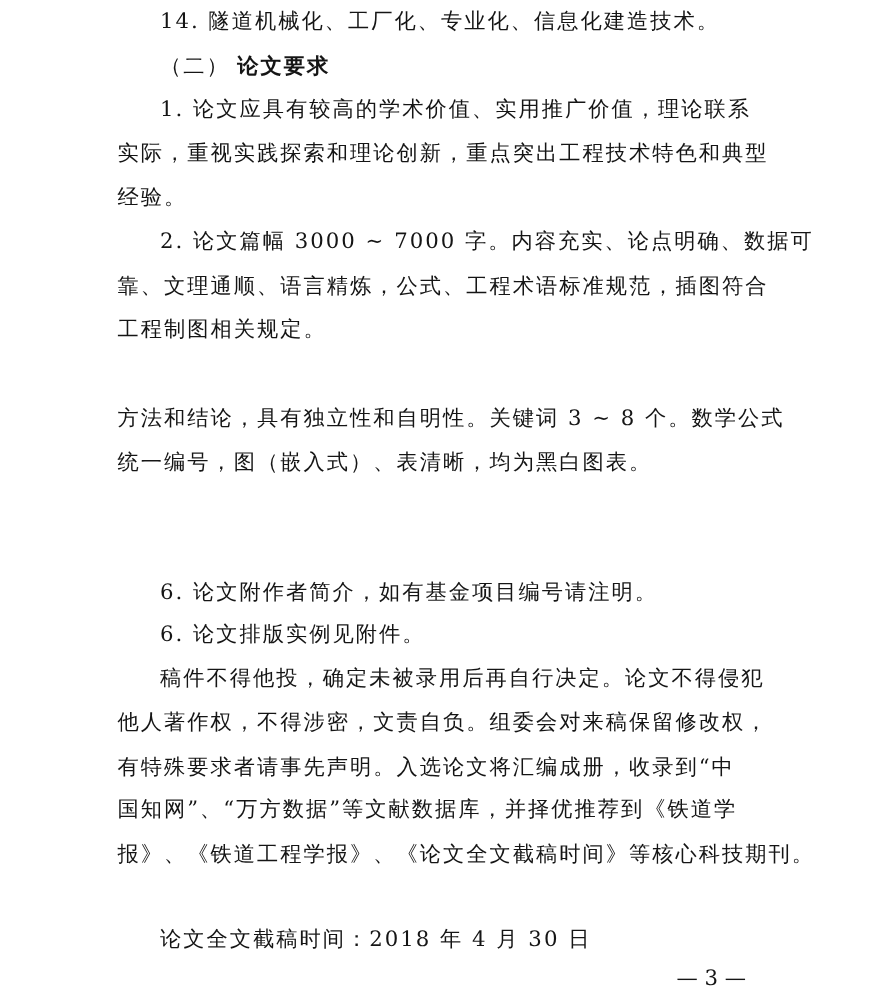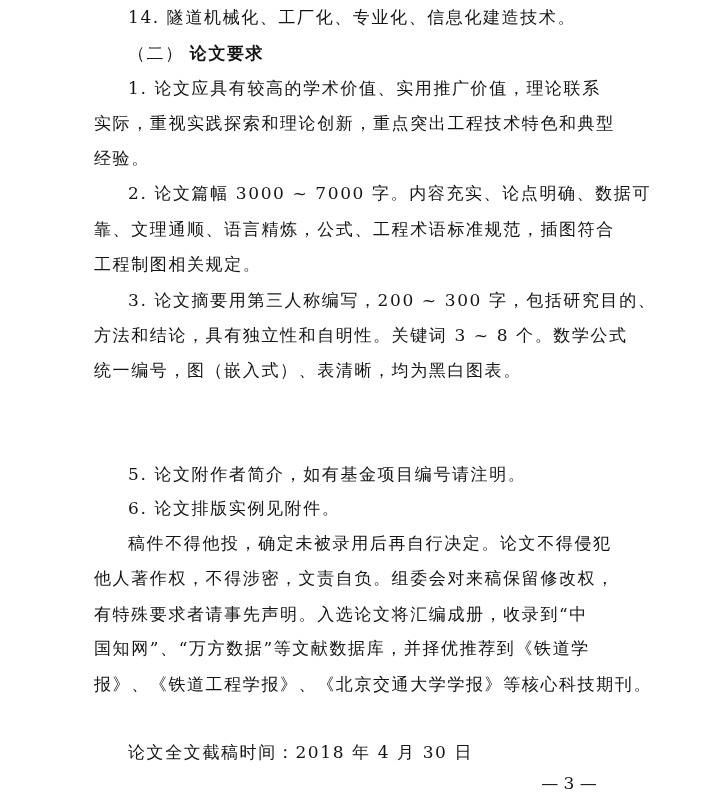--- a/index.html
+++ b/index.html
@@ -59,31 +59,30 @@
   </div>
 
   <div class="line indent" style="top:88px">1. 论文应具有较高的学术价值、实用推广价值，理论联系</div>
   <div class="line" style="top:123px">实际，重视实践探索和理论创新，重点突出工程技术特色和典型</div>
   <div class="line" style="top:158px">经验。</div>
 
   <div class="line indent" style="top:193px">2. 论文篇幅 3000 ~ 7000 字。内容充实、论点明确、数据可</div>
   <div class="line" style="top:229px">靠、文理通顺、语言精炼，公式、工程术语标准规范，插图符合</div>
   <div class="line" style="top:264px">工程制图相关规定。</div>
 
-  <div class="line indent" style="top:300px">3. 论文摘要用第三人称编写，200 ~ 300 字，包括研究目的、</div>
   <div class="line" style="top:335px">方法和结论，具有独立性和自明性。关键词 3 ~ 8 个。数学公式</div>
   <div class="line" style="top:370px">统一编号，图（嵌入式）、表清晰，均为黑白图表。</div>
 
 
-  <div class="line indent" style="top:474px">5. 论文附作者简介，如有基金项目编号请注明。</div>
+  <div class="line indent" style="top:474px">6. 论文附作者简介，如有基金项目编号请注明。</div>
   <div class="line indent" style="top:508px">6. 论文排版实例见附件。</div>
 
   <div class="line indent" style="top:543px">稿件不得他投，确定未被录用后再自行决定。论文不得侵犯</div>
   <div class="line" style="top:578px">他人著作权，不得涉密，文责自负。组委会对来稿保留修改权，</div>
   <div class="line" style="top:614px">有特殊要求者请事先声明。入选论文将汇编成册，收录到“中</div>
   <div class="line" style="top:648px">国知网”、“万方数据”等文献数据库，并择优推荐到《铁道学</div>
-  <div class="line" style="top:684px">报》、《铁道工程学报》、《北京交通大学学报》等核心科技期刊。</div>
+  <div class="line" style="top:684px">报》、《铁道工程学报》、《论文全文截稿时间》等核心科技期刊。</div>
 
 
   <div class="line indent" style="top:752px">论文全文截稿时间：2018 年 4 月 30 日</div>
 
   <div class="page-number">— 3 —</div>
 </div>
 
 </body></html>

